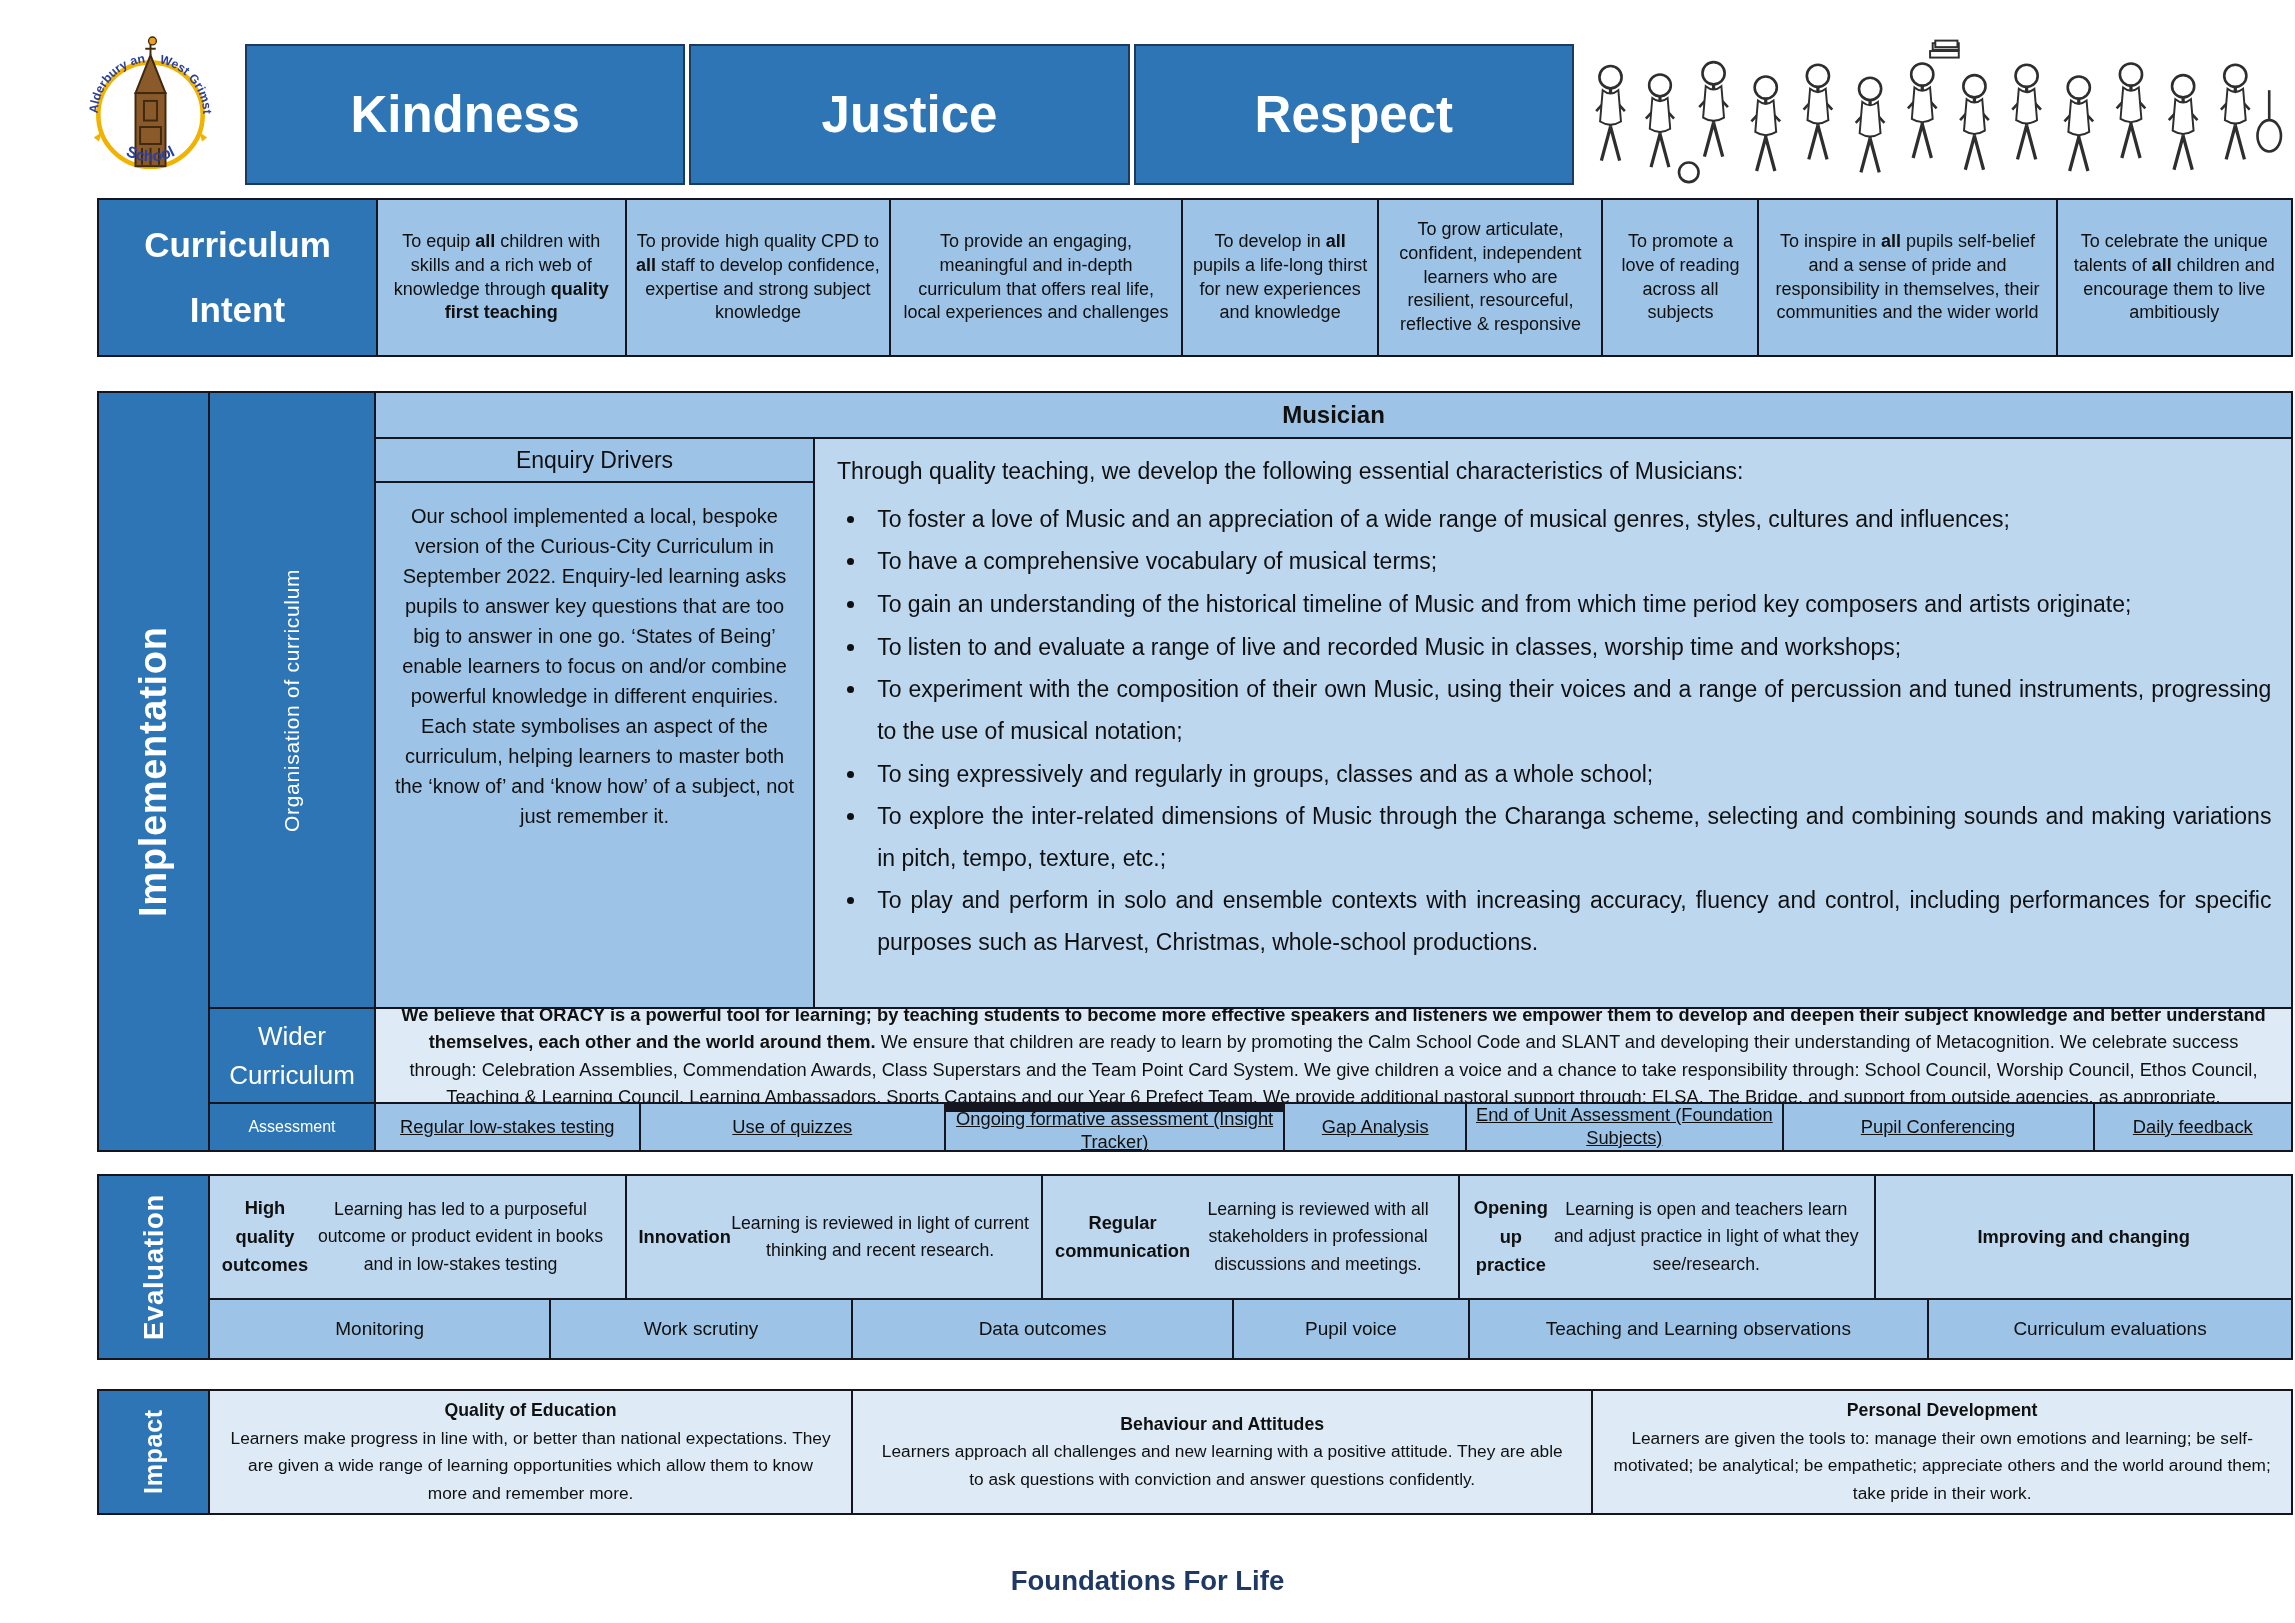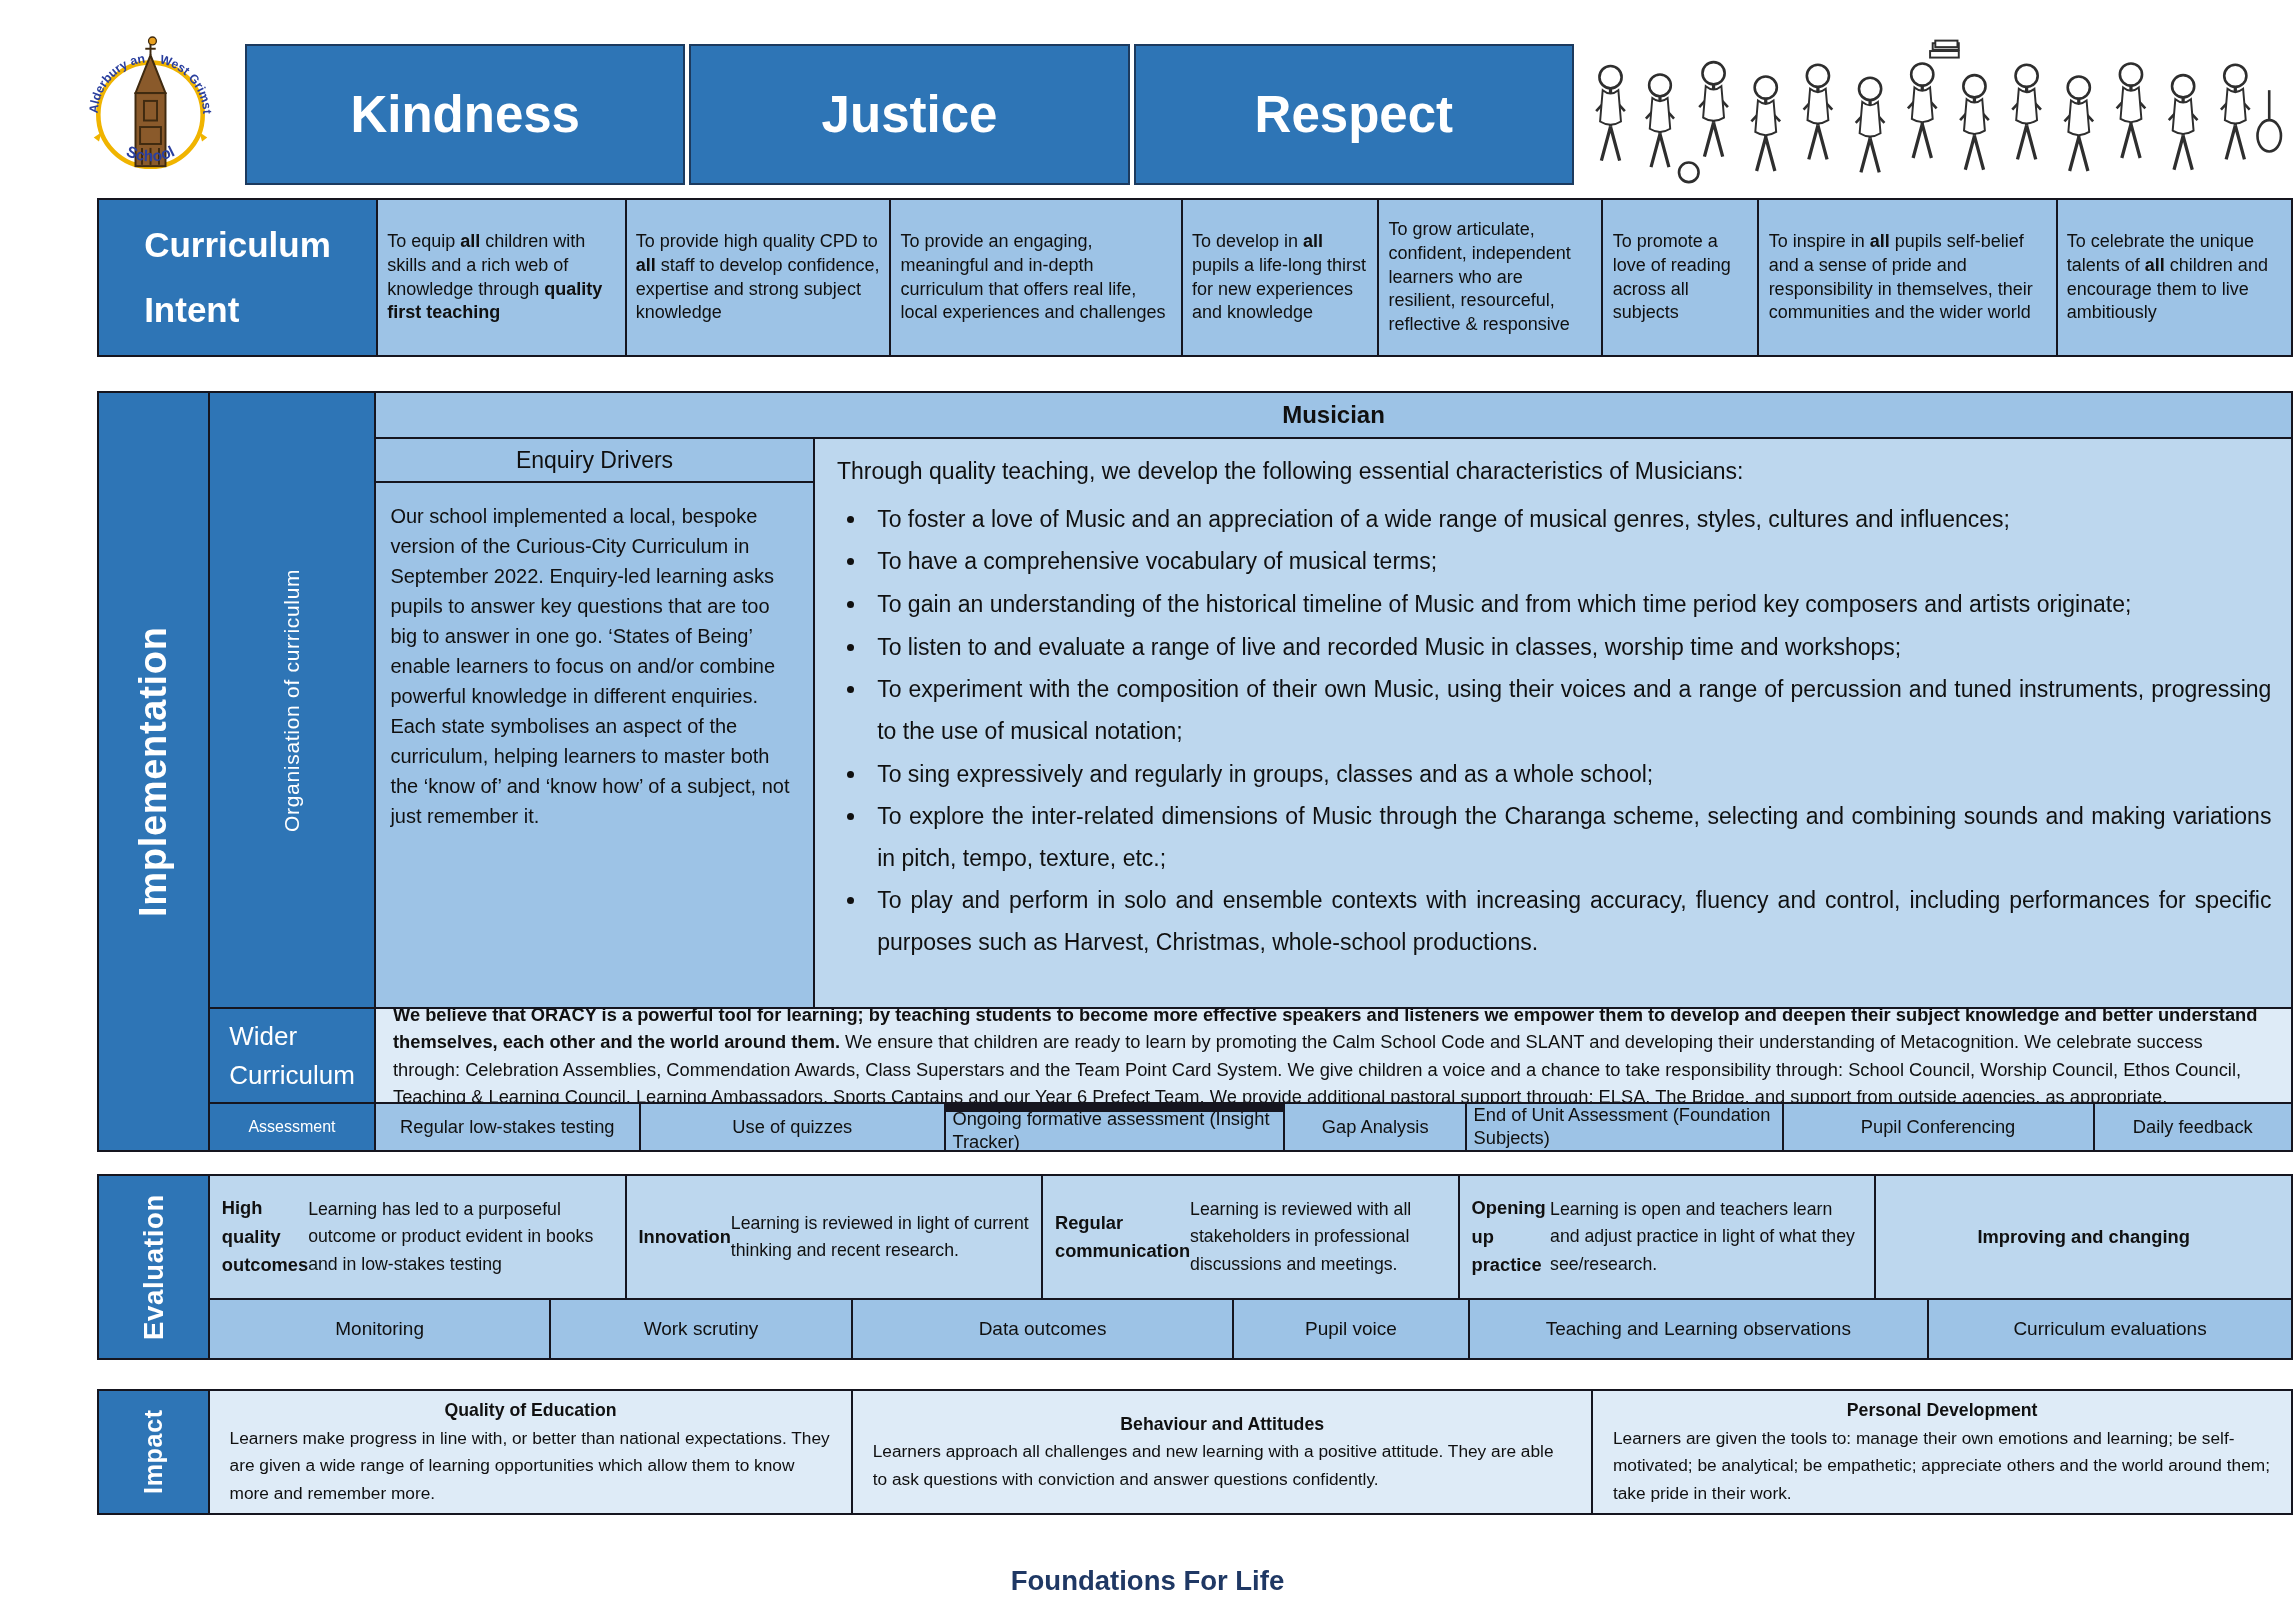--- a/index.html
+++ b/index.html
@@ -1,20 +1,20 @@
 <!DOCTYPE html>
 <html style="font-size:10.5px"><head>
 <meta charset="utf-8">
 <style>
   html,body{margin:0;padding:0;background:#ffffff;}
   body{width:2295px;height:1623px;position:relative;font-family:"Liberation Sans",sans-serif;color:#111;}
   .abs{position:absolute;box-sizing:border-box;}
   
   .band{background:#15151f;border:2.6px solid #15151f;display:flex;gap:2px;}
-  .cell{display:flex;align-items:center;justify-content:center;box-sizing:border-box;overflow:hidden;}
+  .cell{display:flex;align-items:center;justify-content:center;text-align:center;box-sizing:border-box;overflow:hidden;}
   .dark{background:#2e75b6;color:#ffffff;}
   .med{background:#9dc3e6;color:#101010;}
   .light{background:#bdd7ee;color:#101010;}
   .pale{background:#deebf7;color:#101010;}
   .pre{white-space:pre-line;}
   .vlabel{writing-mode:vertical-rl;transform:rotate(180deg);font-weight:bold;letter-spacing:0.7px;}
   
   .values-bar{display:flex;gap:3.9px;}
   .value-box{flex:1;background:#2e75b6;border:2px solid #1c3a5e;display:flex;align-items:center;justify-content:center;color:#fff;font-size:51px;font-weight:bold;box-sizing:border-box;}
   
@@ -26,21 +26,21 @@
   .content-col{flex:1;display:flex;flex-direction:column;gap:2px;}
   .musician{height:44px;flex:0 0 44px;font-size:24px;font-weight:bold;}
   .midrow{flex:1;display:flex;gap:2px;min-height:0;}
   .leftstack{width:437px;flex:0 0 437px;display:flex;flex-direction:column;gap:2px;}
   .enquiry{height:42px;flex:0 0 42px;font-size:23px;}
   .orgtext{flex:1;font-size:20px;line-height:1.5;padding:18.3px 14.4px;align-items:flex-start;}
   .bullets{flex:1;text-align:left;align-items:flex-start;justify-content:flex-start;flex-direction:column;padding:11.8px 19.6px 6.5px 22px;font-size:23px;line-height:1.8;}
   .bullets ul{margin:5.2px 0 0 0;padding-left:31px;}
   .bullets li{padding-left:9.2px;margin:1.3px 0;text-align:justify;}
   .wider-row{height:93px;flex:0 0 93px;font-size:18.3px;line-height:1.5;padding:5.2px 17px;}
-  .assess-row{height:46px;flex:0 0 46px;display:flex;gap:2px;}
+  .assess-row{height:46px;flex:0 0 46px;display:flex;gap:2px;text-decoration:underline;}
   .assess-cell{font-size:18.3px;line-height:1.25;padding:1.3px 6.5px;}
   .wider-label{height:93px;flex:0 0 93px;font-size:26px;line-height:1.5;}
   .assess-label{height:46px;flex:0 0 46px;font-size:16px;}
   .orgv{flex:1;font-size:21px;font-weight:normal;}
   
   .eval-label{width:109px;flex:0 0 109px;font-size:27.5px;}
   .eval-col{flex:1;display:flex;flex-direction:column;gap:2px;}
   .methods{flex:1;display:flex;gap:2px;}
   .method{flex:1;flex-direction:row;padding:6.5px 11.8px;font-size:17.7px;line-height:1.55;}
   .method .t{font-weight:bold;font-size:18.3px;}

